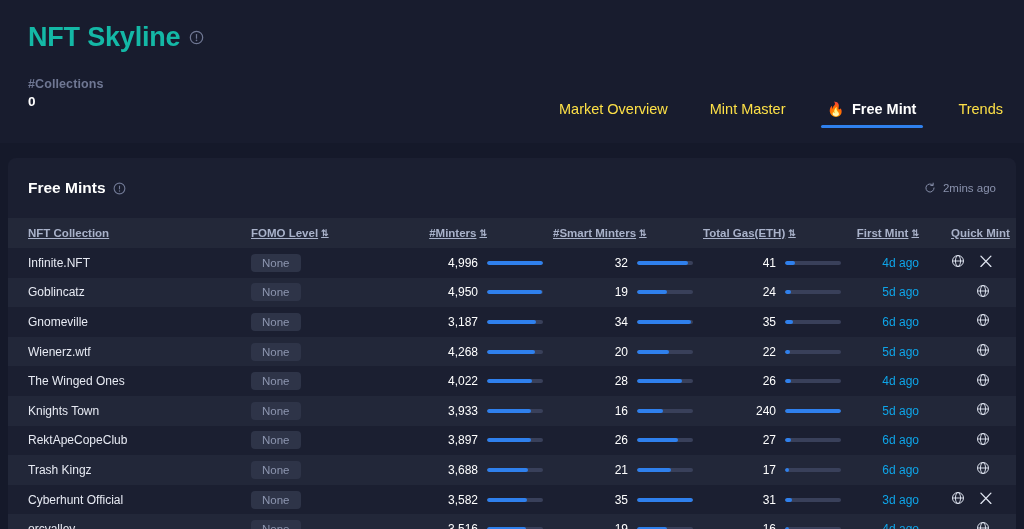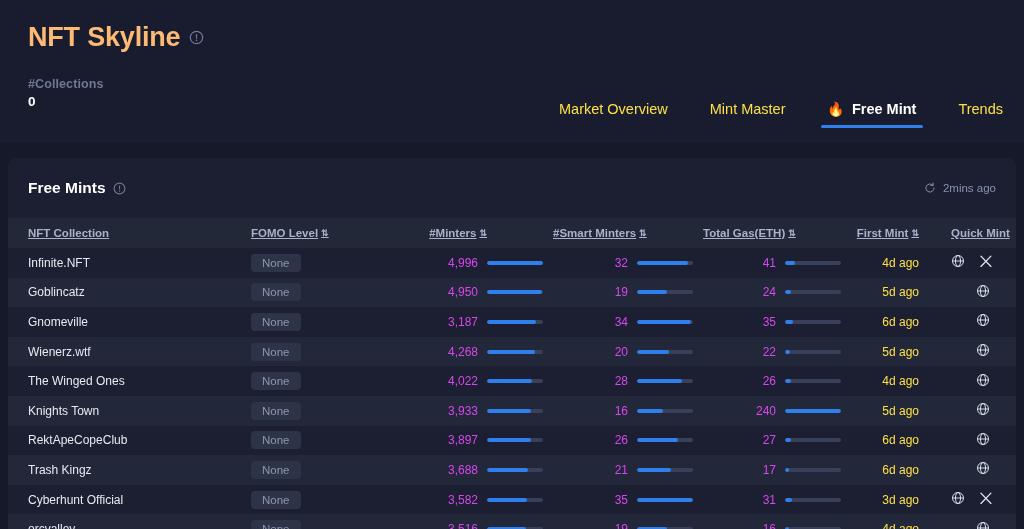--- a/index.html
+++ b/index.html
@@ -8,21 +8,21 @@
     background: #15192a;
     font-family: "Liberation Sans", sans-serif;
     overflow: hidden;
   }
   .page { width: 1024px; height: 529px; position: relative; background: #15192a; }
 
   
   .top-header { padding: 22px 0 0 28px; background: #181c2e; height: 143px; }
   .title-row { display: flex; align-items: center; gap: 9px; }
   .app-title {
-    font-size: 27px; font-weight: bold; color: #fdba74; letter-spacing: -0.2px;
+    font-size: 27px; font-weight: bold; color: #14b8a6; letter-spacing: -0.2px;
   }
   .info-icon { display: inline-flex; align-items: center; }
   .info-icon svg { display: block; }
 
   .stat-block { margin-top: 24px; }
   .stat-label { font-size: 12.5px; font-weight: bold; color: #6f7793; letter-spacing: 0.1px; }
   .stat-value { font-size: 13.5px; font-weight: bold; color: #ffffff; margin-top: 3px; }
 
   
   .tabs {
@@ -85,25 +85,25 @@
 
   td.c-name { padding-left: 20px; text-align: left; white-space: nowrap; overflow: hidden; }
   td.c-fomo { padding-left: 18px; }
   .badge {
     display: inline-block; min-width: 48px; text-align: center;
     background: #2e3448; color: #8d96b0;
     font-size: 11.5px; padding: 3px 11px; border-radius: 4px;
   }
 
   .metric { display: flex; align-items: center; justify-content: flex-end; gap: 9px; padding-right: 10px; }
-  .metric .num { font-size: 12px; color: #d946ef; white-space: nowrap; }
+  .metric .num { font-size: 12px; color: #ffffff; white-space: nowrap; }
   .bar { width: 56px; height: 4px; background: #39405a; border-radius: 3px; overflow: hidden; flex: 0 0 auto; }
   .bar i { display: block; height: 100%; background: #2f80ed; border-radius: 3px; }
 
-  td.c-first { text-align: right; padding-right: 32px; color: #fde047; white-space: nowrap; }
+  td.c-first { text-align: right; padding-right: 32px; color: #0ea5e9; white-space: nowrap; }
   td.c-quick { text-align: right; padding-right: 26px; }
   .quick-icons { display: inline-flex; align-items: center; gap: 14px; justify-content: flex-end; }
   .qi { display: inline-flex; cursor: pointer; }
   .qi svg { display: block; }
 
   
   col.w-name { width: 225px; }
   col.w-fomo { width: 185px; }
   col.w-minters { width: 135px; }
   col.w-smart { width: 150px; }

